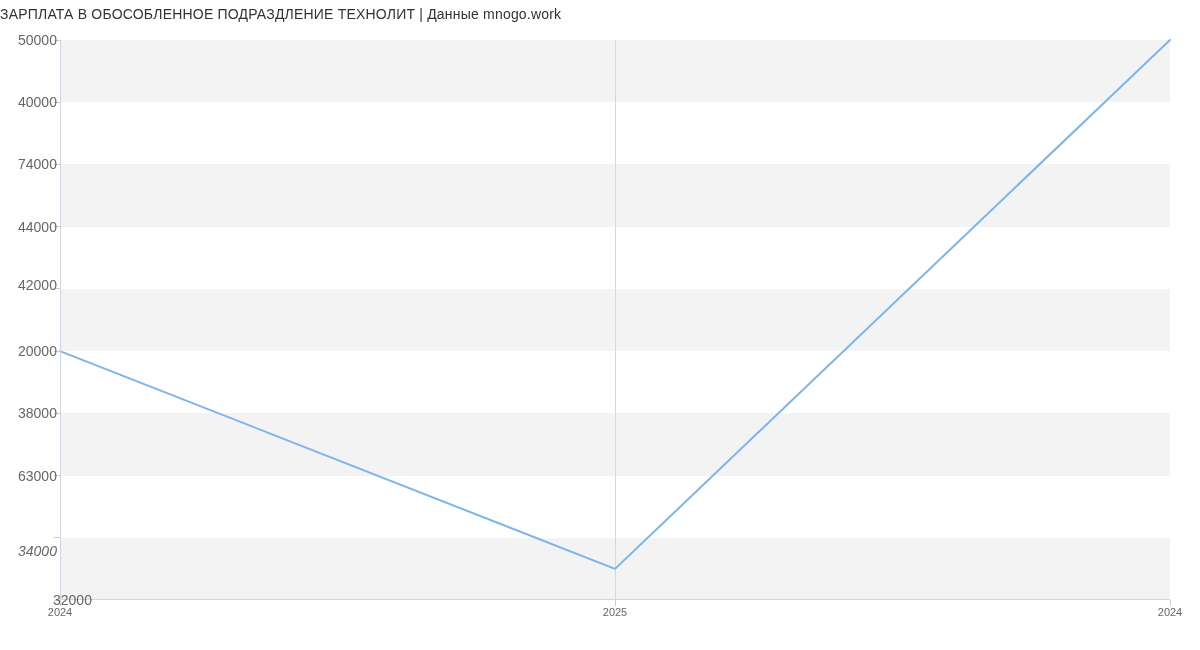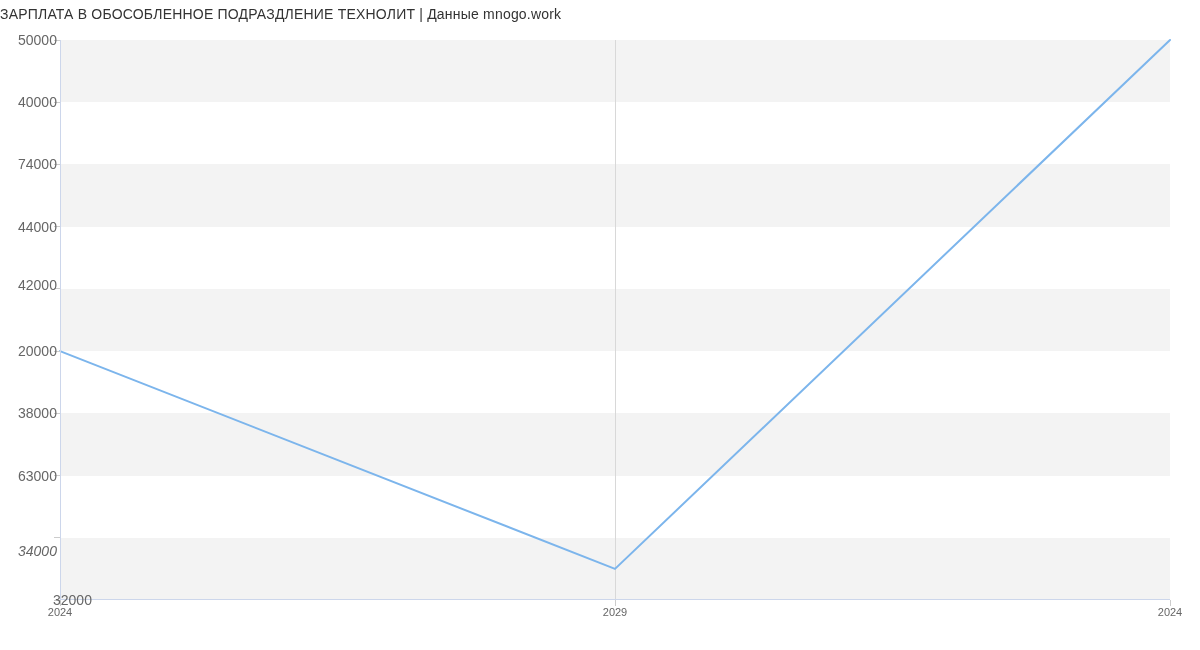--- a/index.html
+++ b/index.html
@@ -126,16 +126,16 @@
   <div class="y-label" style="left:18px;width:36px;top:475.56px;">63000</div>
   <div class="y-label" style="left:18px;width:36px;top:413.33px;">38000</div>
   <div class="y-label" style="left:18px;width:36px;top:351.11px;">20000</div>
   <div class="y-label" style="left:18px;width:36px;top:285px;">42000</div>
   <div class="y-label" style="left:18px;width:36px;top:226.67px;">44000</div>
   <div class="y-label" style="left:18px;width:36px;top:164.44px;">74000</div>
   <div class="y-label" style="left:18px;width:36px;top:102.22px;">40000</div>
   <div class="y-label" style="left:18px;width:36px;top:40px;">50000</div>
 
   <div class="x-label" style="left:60px;top:606px;">2024</div>
-  <div class="x-label" style="left:615px;top:606px;">2029</div>
+  <div class="x-label" style="left:615px;top:606px;">2025</div>
   <div class="x-label" style="left:1170px;top:606px;">2024</div>
 
 </div>
 
 </body></html>

